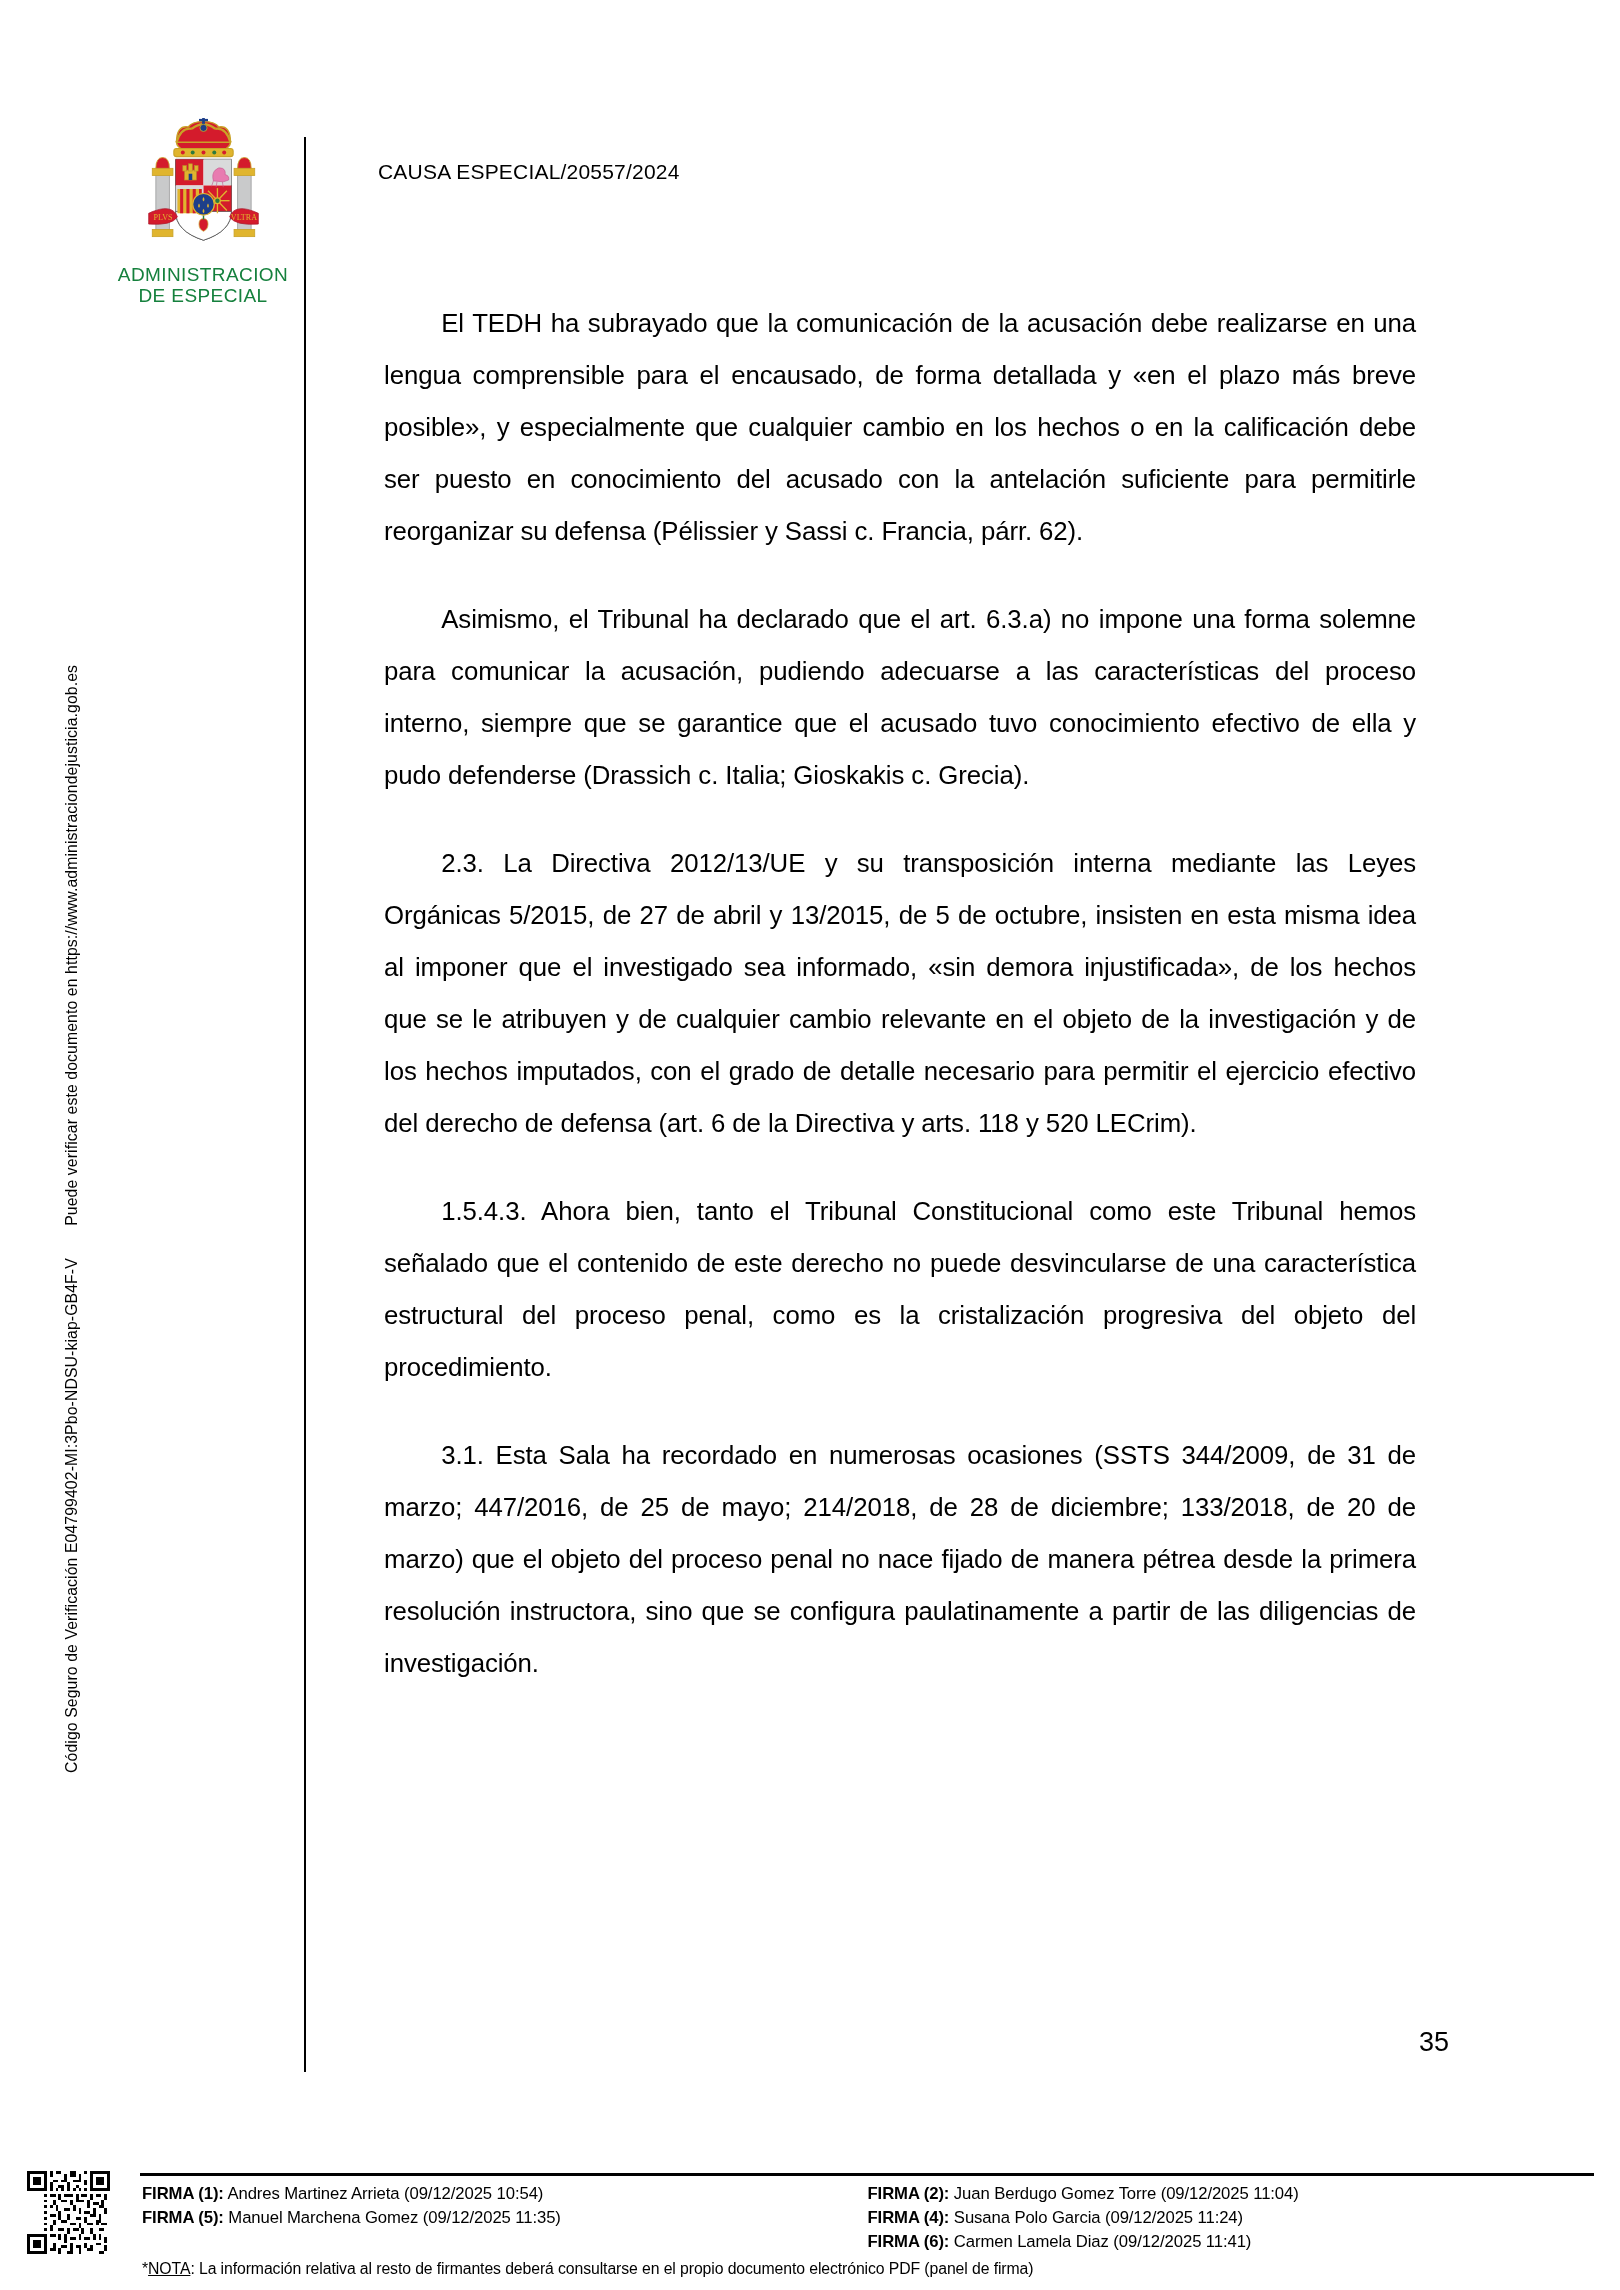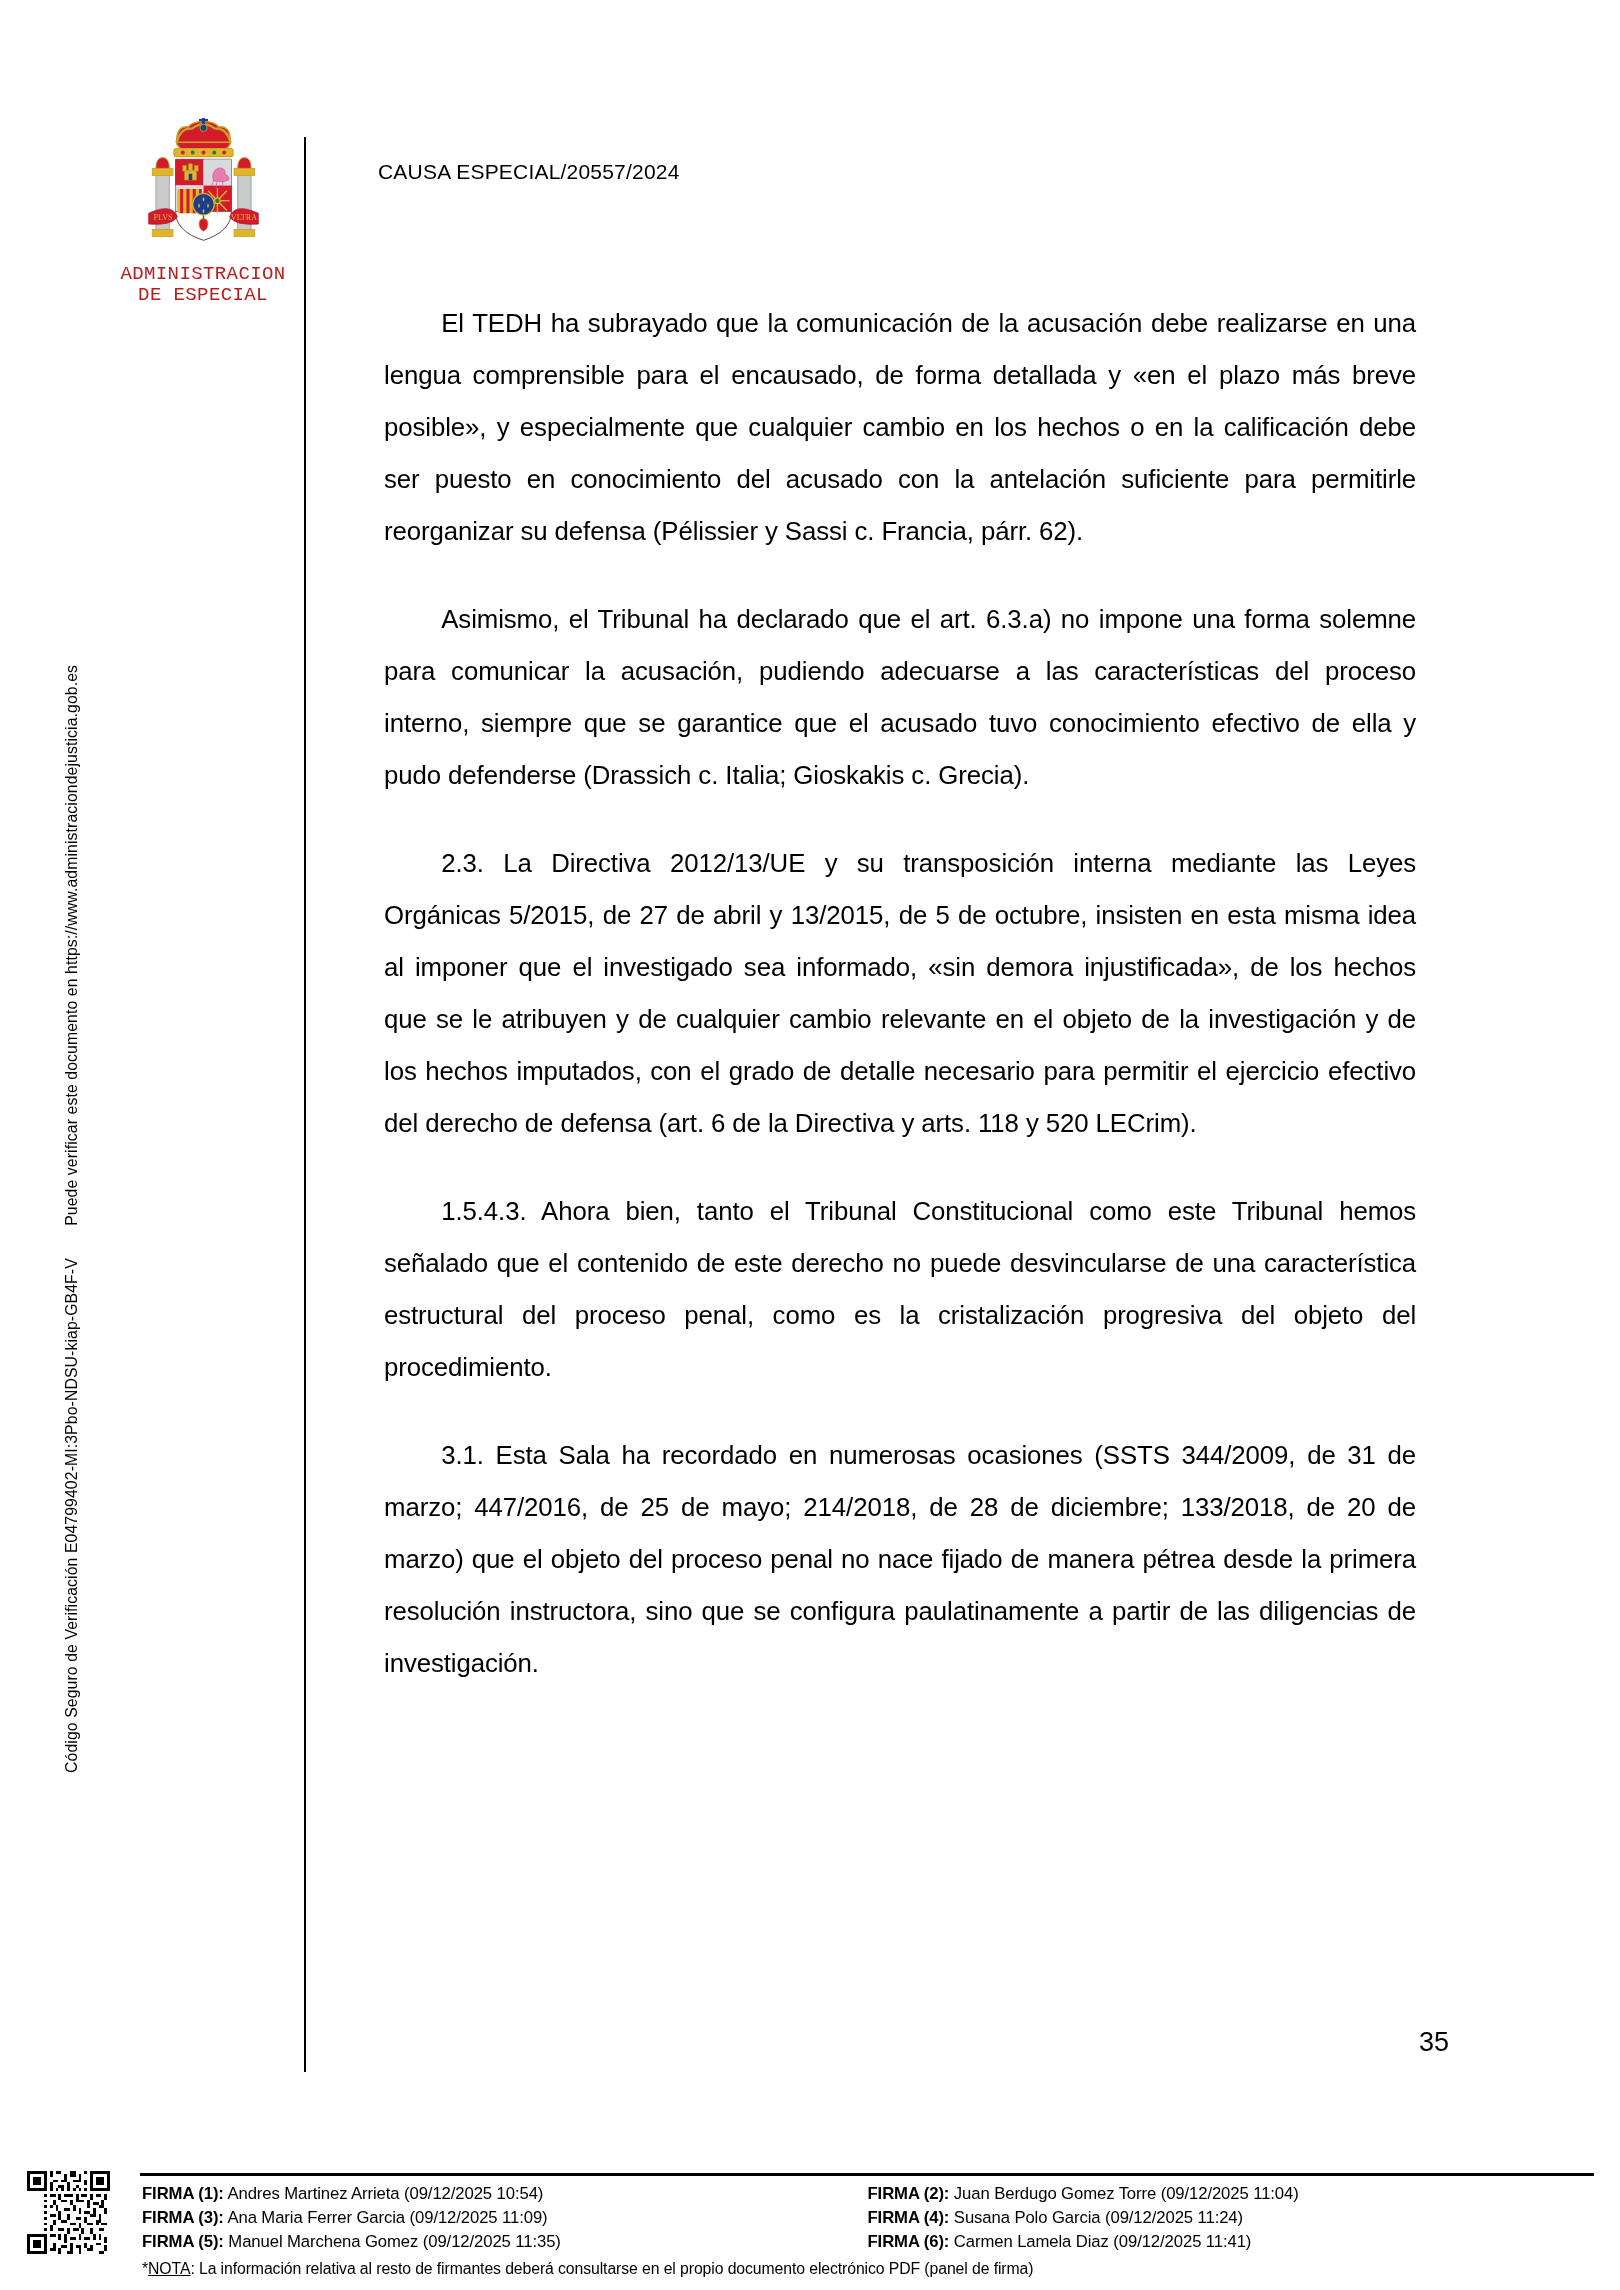--- a/index.html
+++ b/index.html
@@ -58,25 +58,25 @@
     top: 118px;
     width: 194px;
     text-align: center;
   }
   #coat-of-arms {
     display: block;
     margin: 0 auto;
   }
   #emblem-caption {
     margin-top: 3.6px;
-    font-family: Liberation Mono, monospace;
+    font-family: Liberation Sans, sans-serif;
     font-size: 19px;
     line-height: 1.12;
     letter-spacing: 0.4px;
-    color: #b91c1c;
+    color: #15803d;
   }
   #emblem-caption .l1, #emblem-caption .l2 { display: block; }
 
   
   #doc-header {
     position: absolute;
     left: 378px;
     top: 160px;
     width: 1071px;
     text-align: left;
@@ -412,24 +412,20 @@
 
     <div id="footer-rule"></div>
 
     <div id="sig-cols">
       <div class="sig-col">
         <div class="sig-line">
           <span class="sig-label">FIRMA (1):</span>
           <span class="sig-value">Andres Martinez Arrieta (09/12/2025 10:54)</span>
         </div>
         <div class="sig-line">
-          <span class="sig-label">FIRMA (3):</span>
-          <span class="sig-value">Ana Maria Ferrer Garcia (09/12/2025 11:09)</span>
-        </div>
-        <div class="sig-line">
           <span class="sig-label">FIRMA (5):</span>
           <span class="sig-value">Manuel Marchena Gomez (09/12/2025 11:35)</span>
         </div>
       </div>
       <div class="sig-col">
         <div class="sig-line">
           <span class="sig-label">FIRMA (2):</span>
           <span class="sig-value">Juan Berdugo Gomez Torre (09/12/2025 11:04)</span>
         </div>
         <div class="sig-line">

